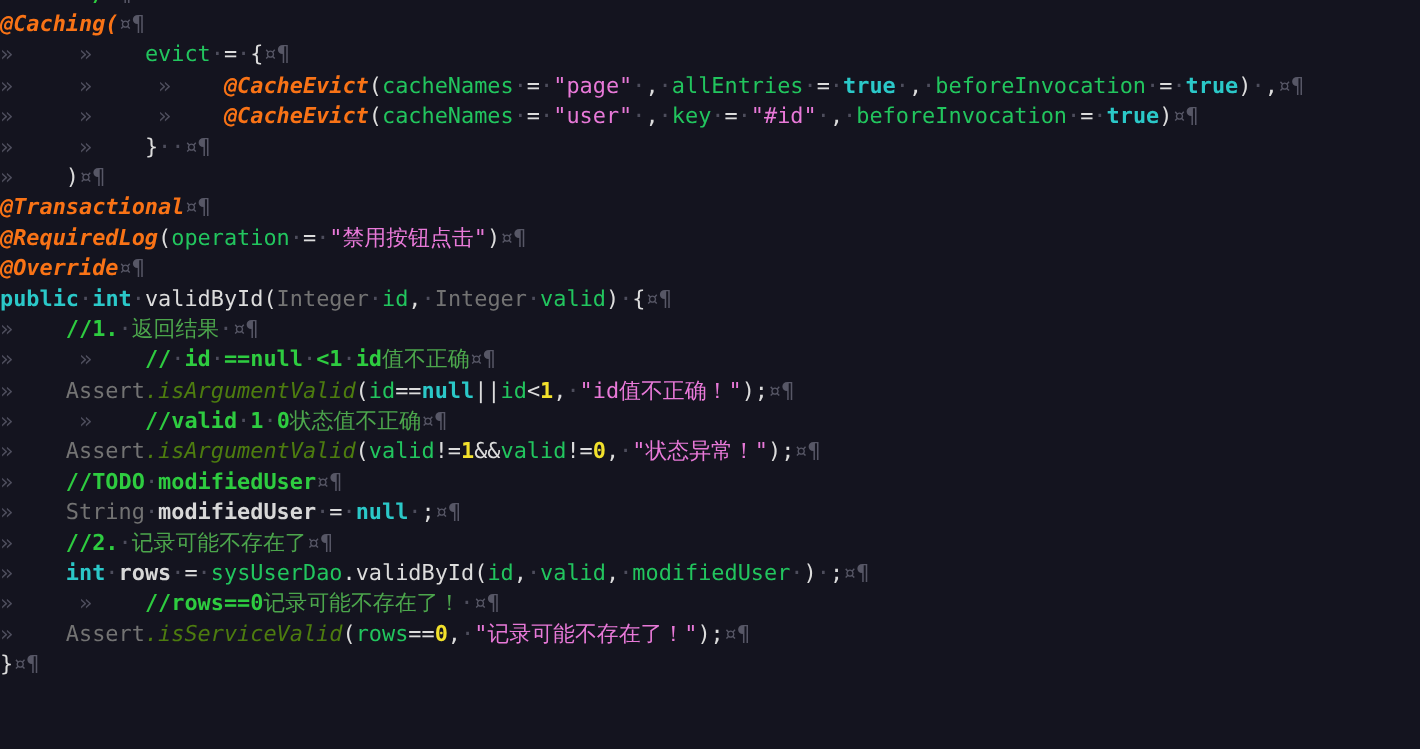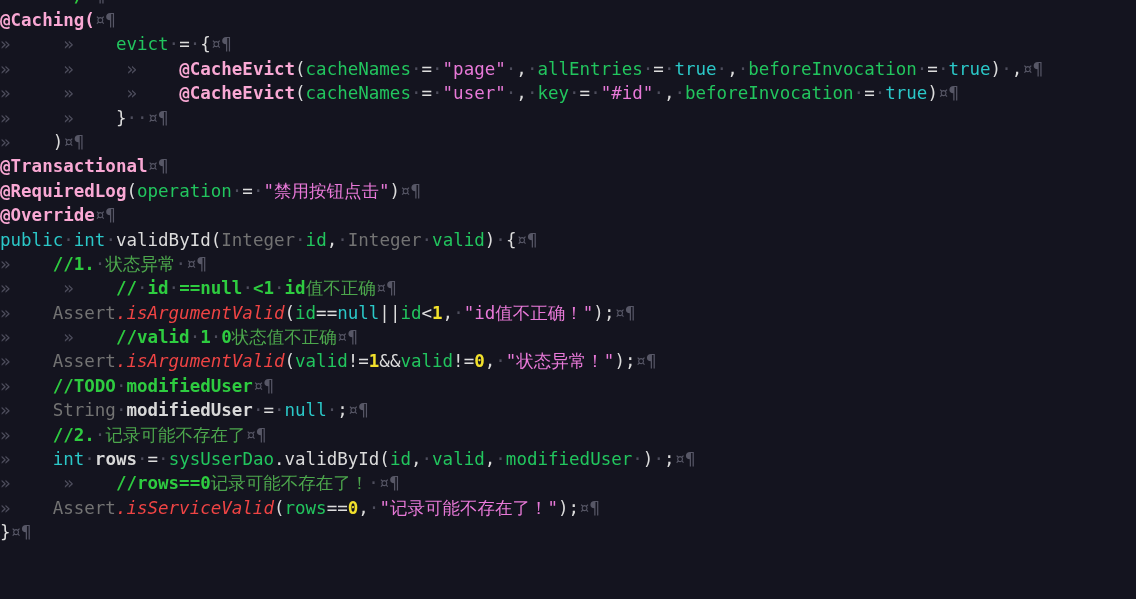--- a/index.html
+++ b/index.html
@@ -17,24 +17,24 @@
     font-size:17.5px;
     white-space:pre;
     letter-spacing:0px;
   }
   
   #line-clip{height:8px;line-height:8px;overflow:hidden;position:relative;}
   #line-clip .inner{position:absolute;left:0;top:-16px;height:24.4px;line-height:24.4px;font-size:17.5px;white-space:pre;}
 
   
   .plain   {color:#dcdcdc;}
-  .kw      {color:#2bc8c8;font-weight:normal;}   
-  .anno    {color:#f9a8d4;font-weight:bold;}   
+  .kw      {color:#2bc8c8;font-weight:bold;}   
+  .anno    {color:#f97316;font-weight:bold;font-style:italic;}   
   .cls     {color:#737373;}                    
-  .mth     {color:#ef4444;font-style:italic;text-align:right;}  
+  .mth     {color:#4d7c0f;font-style:italic;text-align:right;}  
   .fld     {color:#22c55e;}                    
   .lvar    {color:#d8d8d8;font-weight:bold;}   
   .str     {color:#e879d8;}                    
   .num     {color:#f2e12c;font-weight:bold;}   
   .cmt     {color:#4ca64c;}                    
   .cmtb    {color:#2ecc40;font-weight:bold;}   
   .ws      {color:#4d4d5c;}                    
   .eol     {color:#575766;}                    
   .op      {color:#dcdcdc;}
 </style>
@@ -60,21 +60,21 @@
   <div class="line"><span class="ws">»&nbsp;&nbsp;&nbsp;&nbsp;</span><span class="plain">)</span><span class="eol">¤¶</span></div>
 
   <div class="line"><span class="anno">@Transactional</span><span class="eol">¤¶</span></div>
 
   <div class="line"><span class="anno">@RequiredLog</span><span class="plain">(</span><span class="fld">operation</span><span class="ws">·</span><span class="op">=</span><span class="ws">·</span><span class="str">"禁用按钮点击"</span><span class="plain">)</span><span class="eol">¤¶</span></div>
 
   <div class="line"><span class="anno">@Override</span><span class="eol">¤¶</span></div>
 
   <div class="line"><span class="kw">public</span><span class="ws">·</span><span class="kw">int</span><span class="ws">·</span><span class="plain">validById</span><span class="plain">(</span><span class="cls">Integer</span><span class="ws">·</span><span class="fld">id</span><span class="op">,</span><span class="ws">·</span><span class="cls">Integer</span><span class="ws">·</span><span class="fld">valid</span><span class="plain">)</span><span class="ws">·</span><span class="op">{</span><span class="eol">¤¶</span></div>
 
-  <div class="line"><span class="ws">»&nbsp;&nbsp;&nbsp;&nbsp;</span><span class="cmtb">//1.</span><span class="ws">·</span><span class="cmt">状态异常</span><span class="ws">·</span><span class="eol">¤¶</span></div>
+  <div class="line"><span class="ws">»&nbsp;&nbsp;&nbsp;&nbsp;</span><span class="cmtb">//1.</span><span class="ws">·</span><span class="cmt">返回结果</span><span class="ws">·</span><span class="eol">¤¶</span></div>
 
   <div class="line"><span class="ws">»&nbsp;&nbsp;&nbsp;&nbsp;&nbsp;»&nbsp;&nbsp;&nbsp;&nbsp;</span><span class="cmtb">//</span><span class="ws">·</span><span class="cmtb">id</span><span class="ws">·</span><span class="cmtb">==null</span><span class="ws">·</span><span class="cmtb">&lt;1</span><span class="ws">·</span><span class="cmtb">id</span><span class="cmt">值不正确</span><span class="eol">¤¶</span></div>
 
   <div class="line"><span class="ws">»&nbsp;&nbsp;&nbsp;&nbsp;</span><span class="cls">Assert</span><span class="mth">.isArgumentValid</span><span class="plain">(</span><span class="fld">id</span><span class="op">==</span><span class="kw">null</span><span class="op">||</span><span class="fld">id</span><span class="op">&lt;</span><span class="num">1</span><span class="op">,</span><span class="ws">·</span><span class="str">"id值不正确！"</span><span class="plain">);</span><span class="eol">¤¶</span></div>
 
   <div class="line"><span class="ws">»&nbsp;&nbsp;&nbsp;&nbsp;&nbsp;»&nbsp;&nbsp;&nbsp;&nbsp;</span><span class="cmtb">//valid</span><span class="ws">·</span><span class="cmtb">1</span><span class="ws">·</span><span class="cmtb">0</span><span class="cmt">状态值不正确</span><span class="eol">¤¶</span></div>
 
   <div class="line"><span class="ws">»&nbsp;&nbsp;&nbsp;&nbsp;</span><span class="cls">Assert</span><span class="mth">.isArgumentValid</span><span class="plain">(</span><span class="fld">valid</span><span class="op">!=</span><span class="num">1</span><span class="op">&amp;&amp;</span><span class="fld">valid</span><span class="op">!=</span><span class="num">0</span><span class="op">,</span><span class="ws">·</span><span class="str">"状态异常！"</span><span class="plain">);</span><span class="eol">¤¶</span></div>
 
   <div class="line"><span class="ws">»&nbsp;&nbsp;&nbsp;&nbsp;</span><span class="cmtb">//TODO</span><span class="ws">·</span><span class="cmtb">modifiedUser</span><span class="eol">¤¶</span></div>

